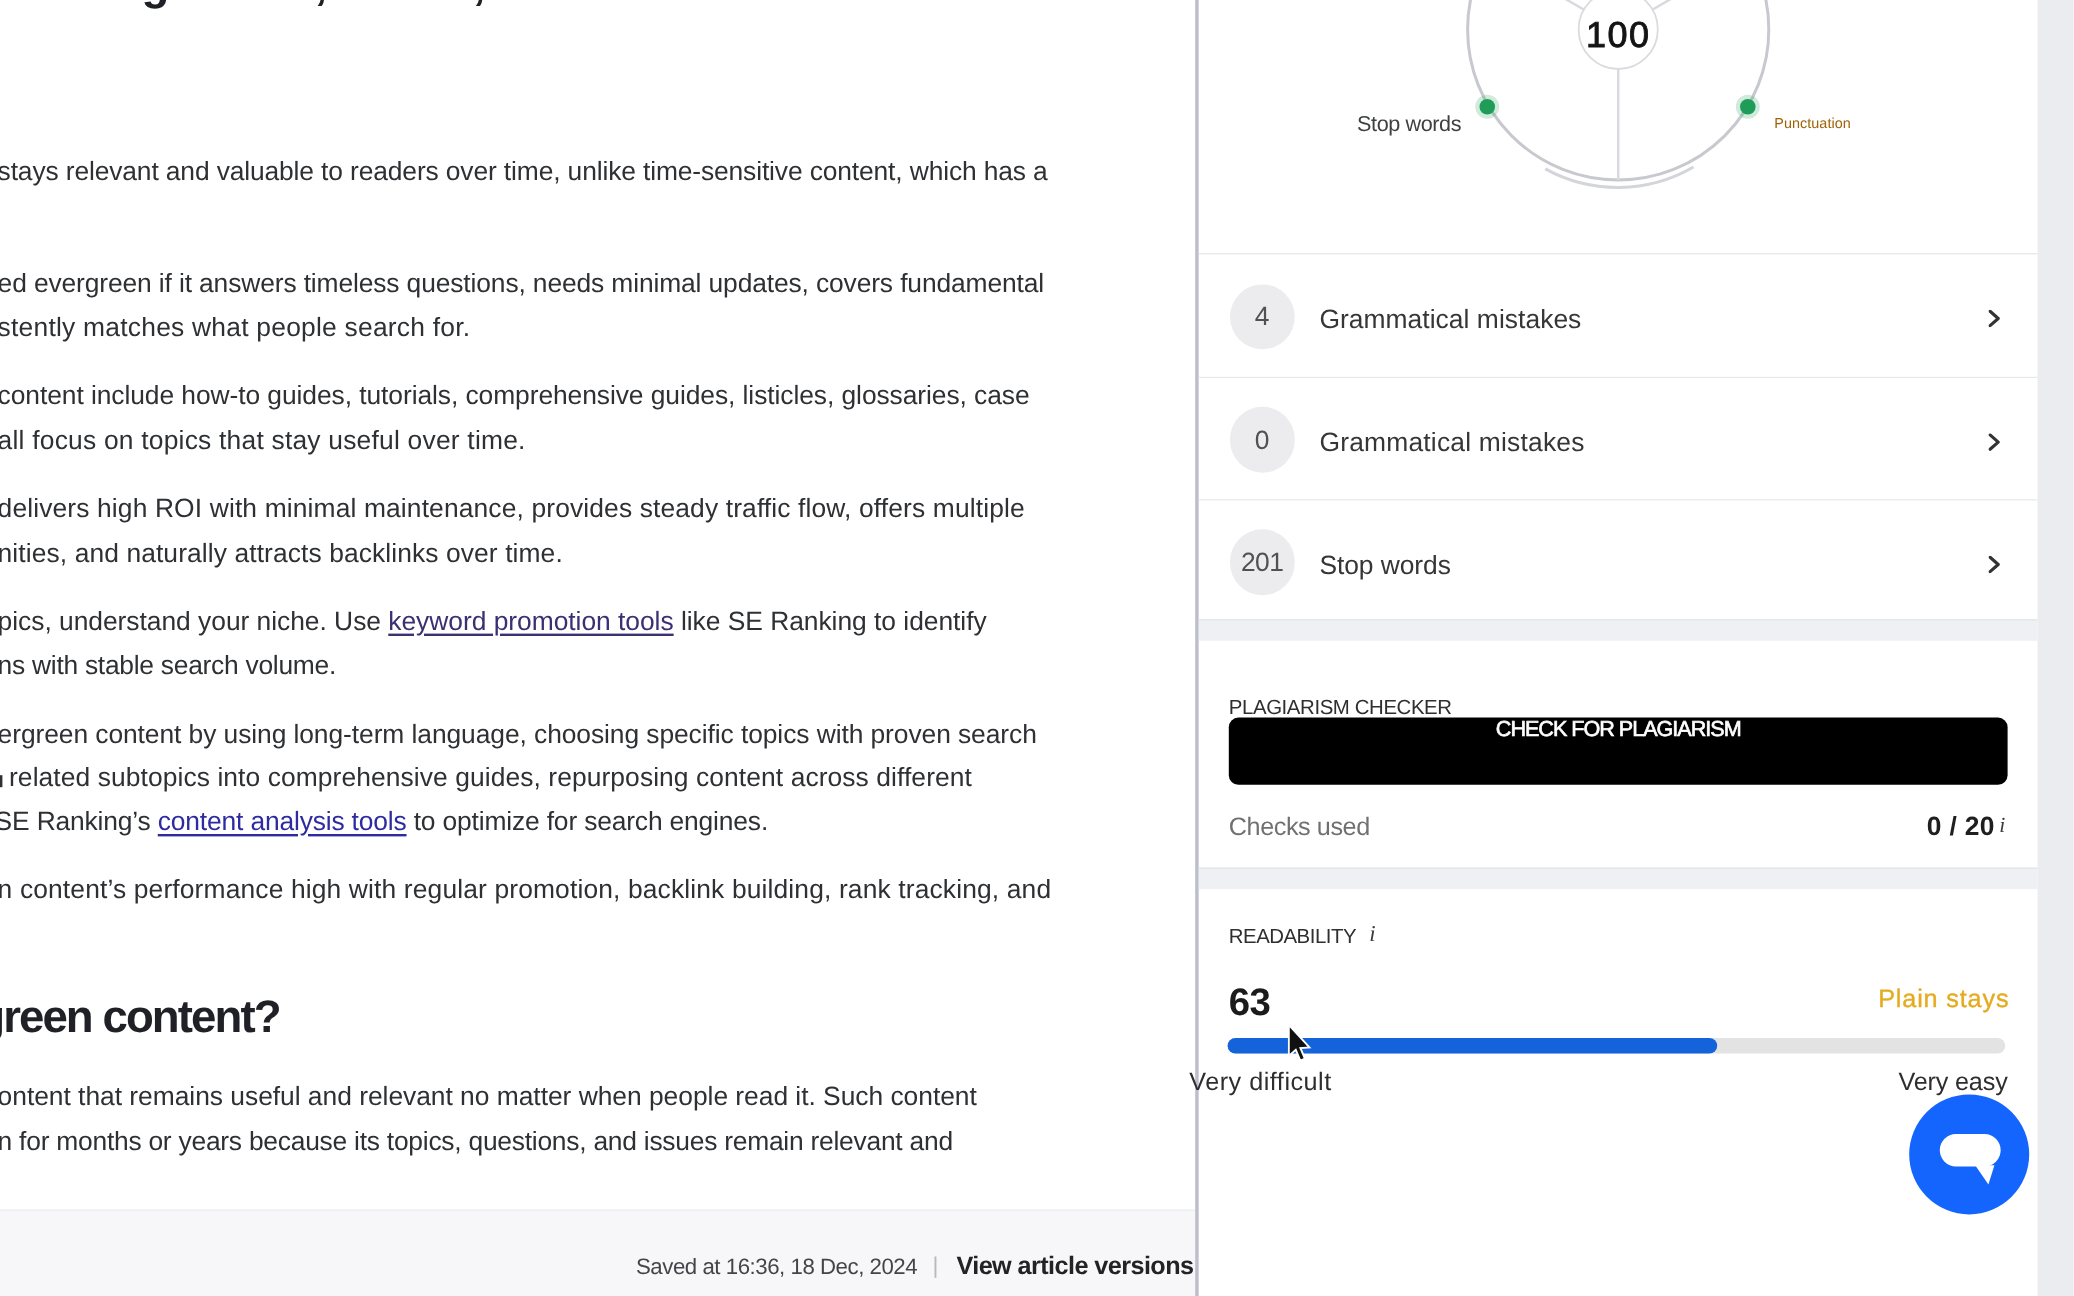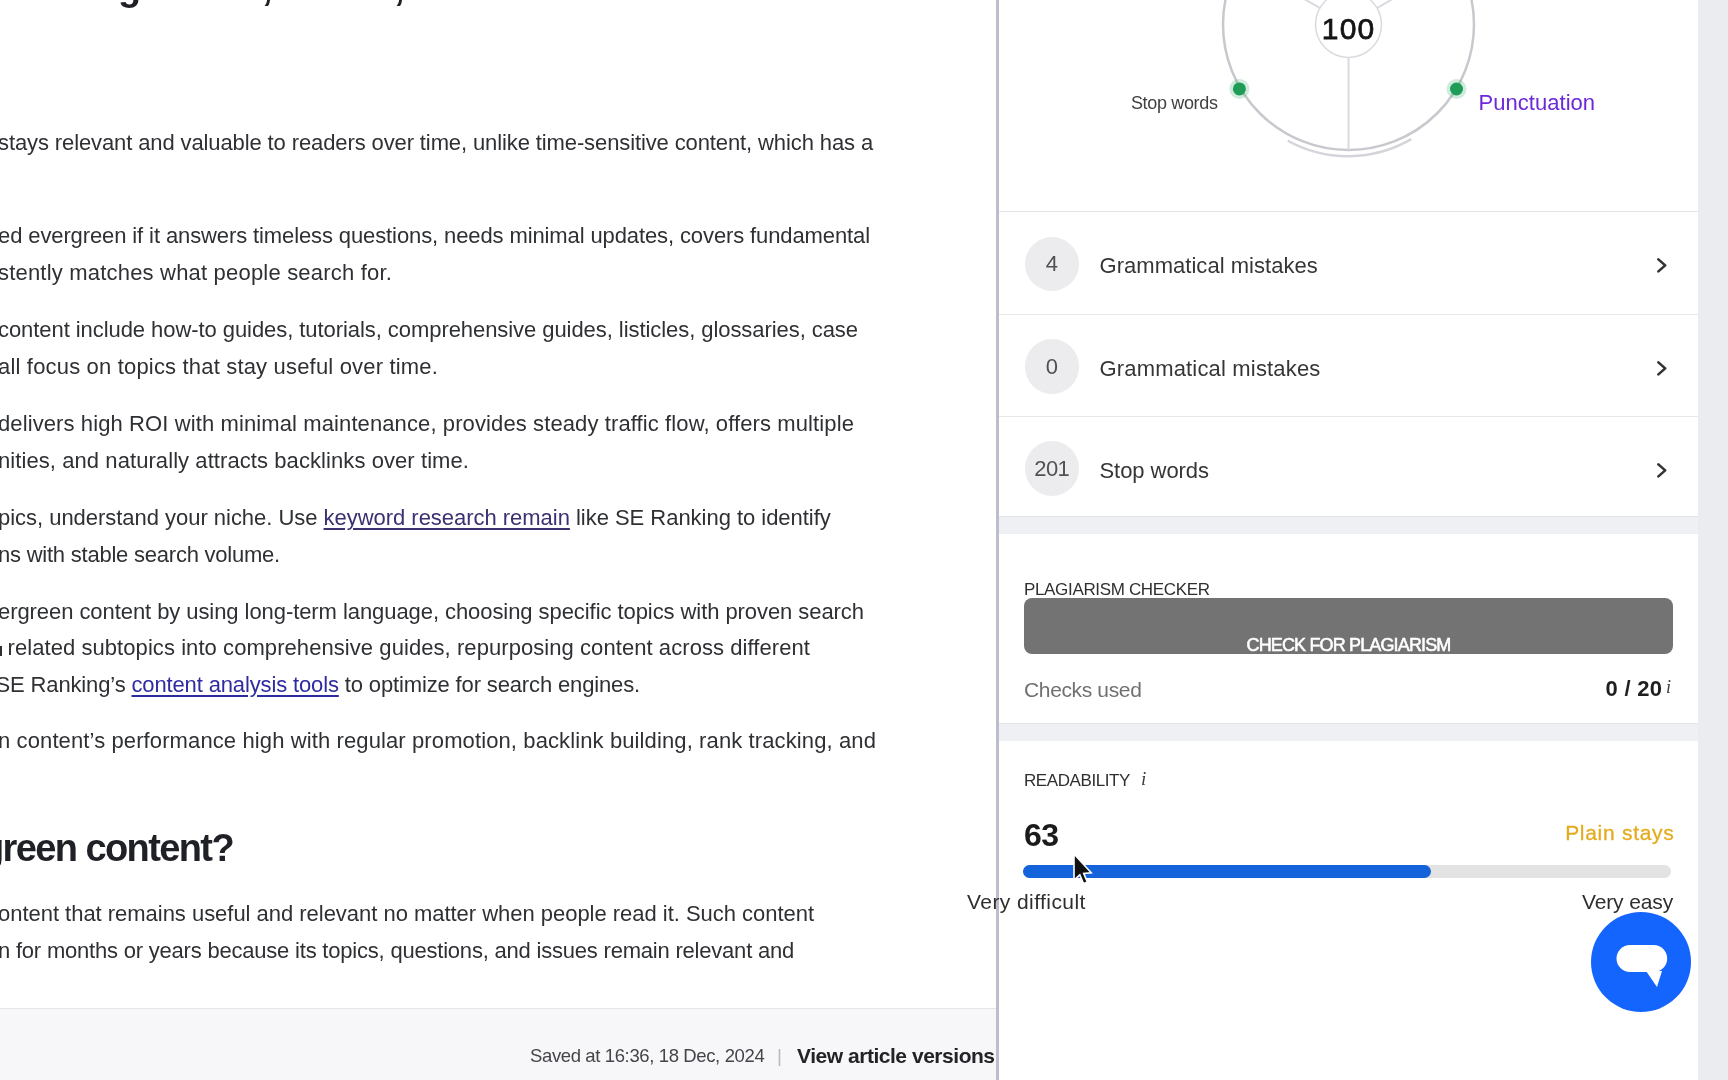--- a/index.html
+++ b/index.html
@@ -16,21 +16,21 @@
   <div class="abs" style="left:262px;top:-32px;font-weight:700;font-size:38px;line-height:38px;color:#1f2126;">,</div>
   <div class="abs" style="left:394px;top:-32px;font-weight:700;font-size:38px;line-height:38px;color:#1f2126;">,</div>
 
 <div class="ln" id="ln0" style="left:-2px;top:131.88px;letter-spacing:-0.112px;">stays relevant and valuable to readers over time, unlike time-sensitive content, which has a</div>
 <div class="ln" id="ln1" style="left:-2px;top:225.28px;letter-spacing:-0.110px;">ed evergreen if it answers timeless questions, needs minimal updates, covers fundamental</div>
 <div class="ln" id="ln2" style="left:-2px;top:261.88px;letter-spacing:0.194px;">stently matches what people search for.</div>
 <div class="ln" id="ln3" style="left:-2px;top:319.28px;letter-spacing:-0.064px;">content include how-to guides, tutorials, comprehensive guides, listicles, glossaries, case</div>
 <div class="ln" id="ln4" style="left:-2px;top:355.88px;letter-spacing:0.178px;">all focus on topics that stay useful over time.</div>
 <div class="ln" id="ln5" style="left:-2px;top:413.38px;letter-spacing:0.106px;">delivers high ROI with minimal maintenance, provides steady traffic flow, offers multiple</div>
 <div class="ln" id="ln6" style="left:-2px;top:450.18px;letter-spacing:0.077px;">nities, and naturally attracts backlinks over time.</div>
-<div class="ln" id="ln7" style="left:-2px;top:507.38px;letter-spacing:-0.029px;">pics, understand your niche. Use <span class="lk1">keyword research remain</span> like SE Ranking to identify</div>
+<div class="ln" id="ln7" style="left:-2px;top:507.38px;letter-spacing:-0.029px;">pics, understand your niche. Use <span class="lk1">keyword promotion tools</span> like SE Ranking to identify</div>
 <div class="ln" id="ln8" style="left:-2px;top:543.88px;letter-spacing:-0.227px;">ns with stable search volume.</div>
 <div class="ln" id="ln9" style="left:-2px;top:600.88px;letter-spacing:-0.068px;">ergreen content by using long-term language, choosing specific topics with proven search</div>
 <div class="ln" id="ln10" style="left:7.5px;top:637.38px;letter-spacing:0.068px;text-align:center;">related subtopics into comprehensive guides, repurposing content across different</div>
 <div class="ln" id="ln11" style="left:-4.5px;top:673.88px;letter-spacing:-0.139px;">SE Ranking’s <span class="lk2">content analysis tools</span> to optimize for search engines.</div>
 <div class="ln" id="ln12" style="left:-2px;top:729.88px;letter-spacing:0.113px;">n content’s performance high with regular promotion, backlink building, rank tracking, and</div>
 <div class="ln" id="ln13" style="left:-2px;top:902.88px;letter-spacing:-0.026px;">ontent that remains useful and relevant no matter when people read it. Such content</div>
 <div class="ln" id="ln14" style="left:-2px;top:939.88px;letter-spacing:-0.207px;">n for months or years because its topics, questions, and issues remain relevant and</div>
 
   <div class="abs" style="left:0;top:645.6px;width:1.5px;height:10.6px;background:#2e3033;"></div>
 
@@ -55,21 +55,21 @@
     <line x1="349.5" y1="24.5" x2="240.8" y2="-38.2" stroke="#d9dade" stroke-width="2"></line>
     <line x1="349.5" y1="24.5" x2="458.2" y2="-38.2" stroke="#d9dade" stroke-width="2"></line>
     <circle cx="349.5" cy="24.5" r="33" fill="#ffffff" stroke="#dadbdf" stroke-width="1.5"></circle>
     <text x="349.6" y="39.1" font-size="30" font-weight="400" fill="#141414" stroke="#141414" stroke-width="0.75" text-anchor="middle" font-family="Liberation Sans" letter-spacing="1.2">100</text>
     <circle cx="240.4" cy="88.9" r="10" fill="#27a35e" opacity="0.22"></circle>
     <circle cx="240.4" cy="88.9" r="6.5" fill="#1f9d58"></circle>
     <circle cx="457.5" cy="89" r="10" fill="#27a35e" opacity="0.22"></circle>
     <circle cx="457.5" cy="89" r="6.5" fill="#1f9d58"></circle>
   </svg>
   <div class="abs" id="gl1" style="right:510.4px;top:93.76px;font-size:18px;line-height:18px;color:#3f4042;white-space:pre;letter-spacing:-0.335px;">Stop words</div>
-  <div class="abs" id="gl2" style="left:1478.6px;top:93.76px;font-size:22px;line-height:18px;color:#6d28d9;white-space:pre;letter-spacing:0.029px;">Punctuation</div>
+  <div class="abs" id="gl2" style="left:1478.6px;top:93.76px;font-size:12px;line-height:18px;color:#a16207;white-space:pre;letter-spacing:0.029px;">Punctuation</div>
 
   <div class="abs" style="left:999px;top:211px;width:699px;height:1px;background:#e4e5e8;"></div>
 
   <div class="abs" style="left:999px;top:314px;width:699px;height:1px;background:#e7e8ea;"></div>
   <div class="abs" style="left:999px;top:416px;width:699px;height:1px;background:#e7e8ea;"></div>
 
   <div class="abs" style="left:1024.5px;top:236.8px;width:54.5px;height:54.5px;border-radius:50%;background:#ececee;display:flex;align-items:center;justify-content:center;font-size:22px;color:#515151;">4</div>
   <div class="abs" style="left:1024.5px;top:339.3px;width:54.5px;height:54.5px;border-radius:50%;background:#ececee;display:flex;align-items:center;justify-content:center;font-size:22px;color:#515151;">0</div>
   <div class="abs" style="left:1024.5px;top:441.3px;width:54.5px;height:54.5px;border-radius:50%;background:#ececee;display:flex;align-items:center;justify-content:center;font-size:22px;color:#515151;letter-spacing:-0.5px;">201</div>
 
@@ -83,36 +83,36 @@
   <svg class="abs" style="left:1656.5px;top:360.5px;" width="10" height="15" viewBox="0 0 10 15">
       <path d="M1.4,1.4 L8.2,7.4 L1.4,13.4" fill="none" stroke="#333333" stroke-width="2.6" stroke-linecap="round" stroke-linejoin="round"></path>
     </svg>
   <svg class="abs" style="left:1656.5px;top:462.5px;" width="10" height="15" viewBox="0 0 10 15">
       <path d="M1.4,1.4 L8.2,7.4 L1.4,13.4" fill="none" stroke="#333333" stroke-width="2.6" stroke-linecap="round" stroke-linejoin="round"></path>
     </svg>
 
   <div class="abs" style="left:999px;top:516px;width:699px;height:17px;background:#eff0f3;border-top:1px solid #e3e4e6;"></div>
 
   <div class="abs" id="plag" style="left:1024px;top:560.41px;font-size:17px;line-height:17px;color:#2f2f2f;white-space:pre;letter-spacing:-0.337px;margin-top:21px;">PLAGIARISM CHECKER</div>
-  <div class="abs" style="left:1024px;top:598px;width:649px;height:56px;border-radius:8px;background:#737373;display:flex;align-items:flex-end;justify-content:center;">
+  <div class="abs" style="left:1024px;top:598px;width:649px;height:56px;border-radius:8px;background:#000000;display:flex;align-items:flex-start;justify-content:center;">
     <span id="btn" style="color:#fff;font-size:18px;line-height:18px;font-weight:400;-webkit-text-stroke:0.55px #ffffff;white-space:pre;letter-spacing:-0.852px;">CHECK FOR PLAGIARISM</span>
   </div>
   <div class="abs" id="cu" style="left:1024px;top:679.32px;font-size:21px;line-height:21px;color:#707070;white-space:pre;letter-spacing:-0.355px;">Checks used</div>
   <div class="abs" id="cu2" style="right:65.7px;top:678.48px;font-size:22px;line-height:22px;font-weight:700;color:#1f1f1f;white-space:pre;letter-spacing:0.276px;">0 / 20</div>
   <div class="abs" style="left:1666px;top:677.76px;font-size:18px;line-height:18px;font-style:italic;font-family:'Liberation Serif',serif;color:#3c3c3c;">i</div>
 
   <div class="abs" style="left:999px;top:723px;width:699px;height:17px;background:#eff0f3;border-top:1px solid #e3e4e6;"></div>
 
   <div class="abs" id="read" style="left:1024px;top:772.11px;font-size:17px;line-height:17px;color:#2f2f2f;white-space:pre;letter-spacing:-0.413px;">READABILITY</div>
   <div class="abs" style="left:1141px;top:768.92px;font-size:19px;line-height:19px;font-style:italic;font-family:'Liberation Serif',serif;color:#3c3c3c;">i</div>
   <div class="abs" id="n63" style="left:1024px;top:818.91px;font-size:32px;line-height:32px;font-weight:700;color:#1b1b1b;letter-spacing:-0.5px;">63</div>
   <div class="abs" id="pt" style="right:53.5px;top:821.72px;font-size:21px;line-height:21px;font-weight:400;-webkit-text-stroke:0.3px #e5ab1e;color:#e5ab1e;white-space:pre;letter-spacing:0.711px;">Plain stays</div>
   <div class="abs" style="left:1023px;top:865px;width:648px;height:13px;border-radius:6.5px;background:#e3e3e3;"></div>
   <div class="abs" style="left:1023px;top:865px;width:408px;height:13px;border-radius:6.5px;background:#1463da;"></div>
-  <div class="abs" id="vd" style="left:967px;top:891.22px;font-size:21px;line-height:21px;color:#2e2e2e;white-space:pre;letter-spacing:0.425px;">Very difficult</div>
+  <div class="abs" id="vd" style="left:991px;top:891.22px;font-size:21px;line-height:21px;color:#2e2e2e;white-space:pre;letter-spacing:0.425px;">Very difficult</div>
   <div class="abs" id="ve" style="right:55px;top:891.22px;font-size:21px;line-height:21px;color:#2e2e2e;white-space:pre;letter-spacing:-0.135px;">Very easy</div>
 
   <div class="abs" style="left:1590.7px;top:911.7px;width:100.6px;height:100.6px;border-radius:50%;background:#1465fe;"></div>
   <svg class="abs" style="left:1611px;top:935px;" width="62" height="60" viewBox="0 0 62 60">
     <rect x="5.5" y="10" width="50.7" height="27" rx="13.5" fill="#ffffff"></rect>
     <path d="M35,36 L51,36 L46,52 Z" fill="#ffffff"></path>
   </svg>
 
   <svg class="abs" style="left:1073px;top:853px;" width="22" height="36" viewBox="0 0 22 36">
     <path d="M1,1 L1,27 L6.8,21.8 L10.6,30.8 L14.4,29.1 L10.7,20.4 L18.2,19.8 Z" fill="#111111" stroke="#ffffff" stroke-width="1.6"></path>

